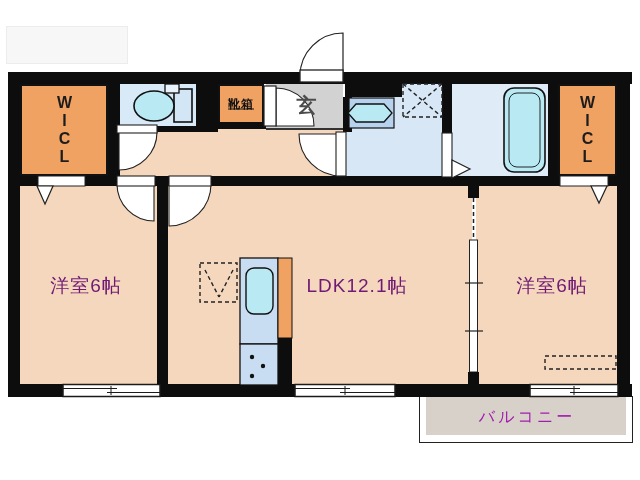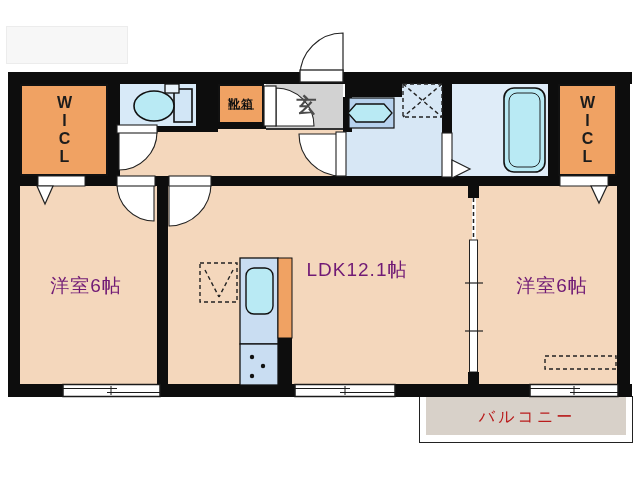--- a/index.html
+++ b/index.html
@@ -7,21 +7,21 @@
          font-family:"Liberation Sans","DejaVu Sans",sans-serif;}
   .abs{position:absolute;}
   .wall{position:absolute;background:#0d0d0d;}
   .floor{position:absolute;}
   .label{position:absolute;transform:translate(-50%,-50%);white-space:nowrap;
          color:#701a75;font-size:19px;letter-spacing:1px;}
   .wicl-label{color:#1c1c1c;font-size:16px;font-weight:bold;letter-spacing:1px;
          writing-mode:vertical-rl;text-orientation:upright;line-height:1;}
   .small-label{font-size:12px;font-weight:bold;color:#111;letter-spacing:1px;}
   .genkan-label{font-size:20px;color:#4c4c4c;font-weight:bold;}
-  .balcony-label{font-size:16px;color:#b91c1c;letter-spacing:3px;}
+  .balcony-label{font-size:16px;color:#a21caf;letter-spacing:3px;}
   svg{position:absolute;left:0;top:0;}
 </style>
 </head>
 <body>
 
 <div id="stage">
 
   <div class="abs" style="left:6px;top:26px;width:120px;height:36px;background:#f7f7f7;border:1px solid #ececec;"></div>
 
   <div class="floor" style="left:110px;top:120px;width:235px;height:58px;background:#f4d7bc;"></div>
@@ -183,17 +183,17 @@
     </g>
 
     <rect x="545" y="356" width="71" height="13" fill="none" stroke="#222" stroke-width="1.4" stroke-dasharray="4 3"></rect>
   </svg>
 
   <div class="label wicl-label" style="left:64px;top:130px;">WICL</div>
   <div class="label wicl-label" style="left:587px;top:130px;">WICL</div>
   <div class="label small-label" style="left:241px;top:104px;text-decoration:underline;">靴箱</div>
   <div class="label genkan-label" style="left:307px;top:105px;">玄</div>
   <div class="label" style="left:86px;top:286px;">洋室6帖</div>
-  <div class="label" style="left:357px;top:270px;">LDK12.1帖</div>
+  <div class="label" style="left:357px;top:286px;">LDK12.1帖</div>
   <div class="label" style="left:552px;top:286px;">洋室6帖</div>
   <div class="label balcony-label" style="left:527px;top:417px;">バルコニー</div>
 
 </div>
 
 </body></html>

